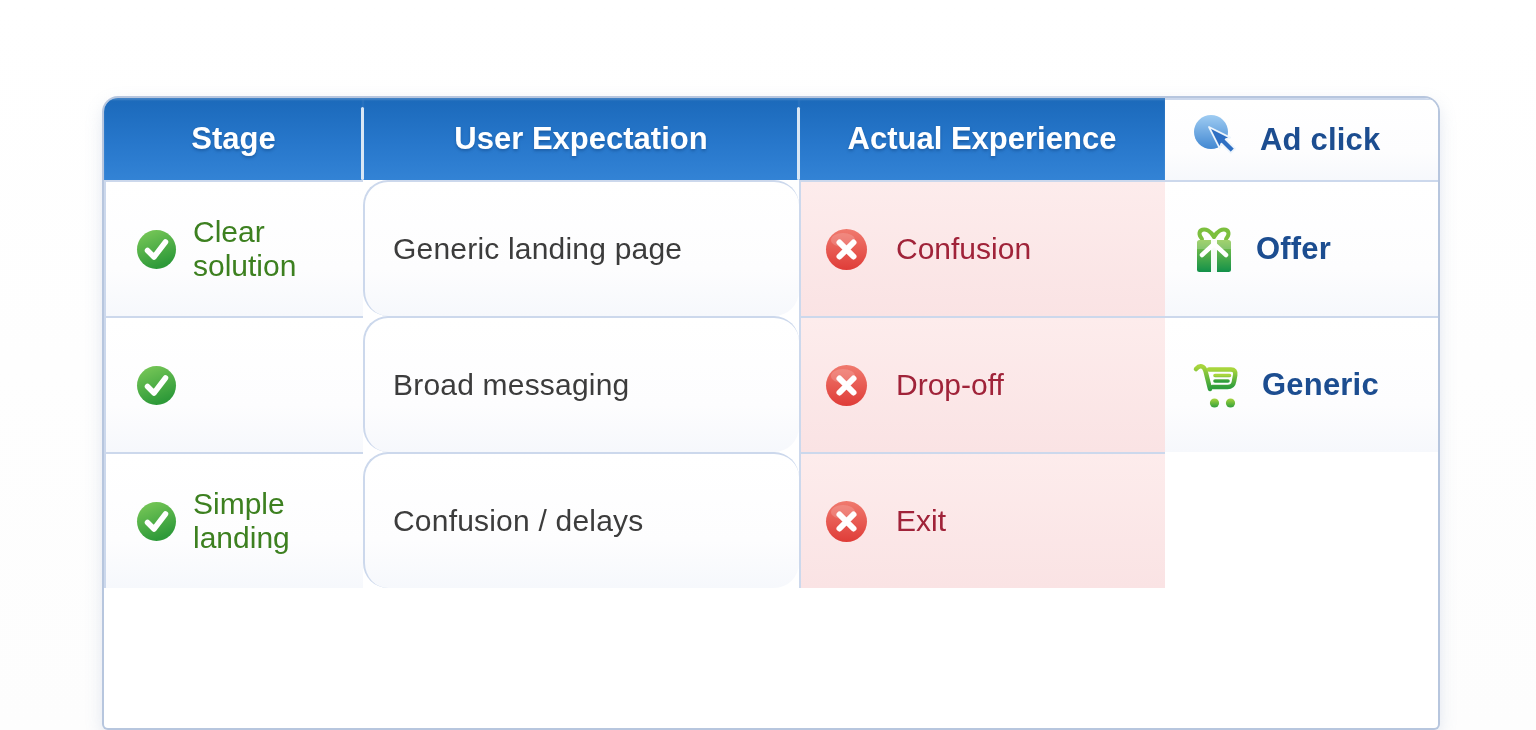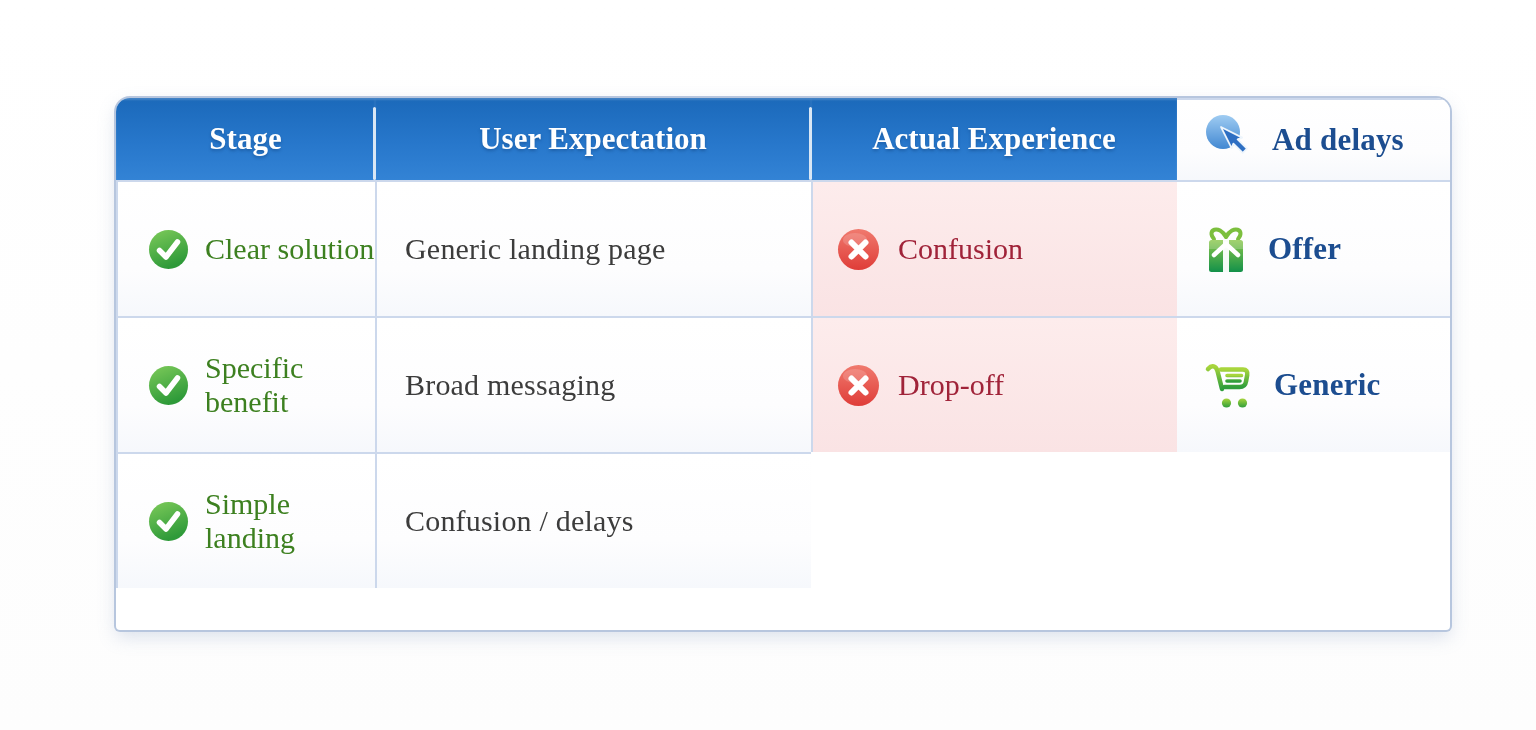--- a/index.html
+++ b/index.html
@@ -4,24 +4,24 @@
 <style>
   html,body{margin:0;padding:0;}
   body{
     width:1536px;height:730px;
     background:#ffffff;
     font-family:"Liberation Sans", sans-serif;
     overflow:hidden;
   }
   .page{position:relative;width:1536px;height:730px;background:linear-gradient(180deg,#ffffff 0%,#fdfdfd 100%);}
   .tablewrap{
-    position:absolute;left:116px;top:98px;width:1334px;height:532px;
+    position:absolute;left:104px;top:98px;width:1334px;height:630px;
     border-radius:14px 14px 4px 4px;
     box-shadow:0 0 0 2px #b7c6de, 0 7px 18px rgba(140,160,195,0.30);
-    overflow:hidden;background:#ffffff;font-family:Liberation Serif, serif;
+    overflow:hidden;background:#ffffff;
   }
   .grid{
     display:grid;
     grid-template-columns:259px 436px 366px 273px;
     grid-template-rows:82px 136px 136px 136px;
     width:100%;height:100%;
   }
   .hcell{
     background:linear-gradient(180deg,#1b69ba 0%, #2777cb 55%, #3383d5 100%);
     color:#ffffff;font-weight:700;font-size:31px;
@@ -39,23 +39,23 @@
     border-top:2px solid #ccd8ec;
     background:linear-gradient(180deg,#ffffff 0%, #fdfdfe 65%, #f6f8fc 100%);
   }
   .cell.bl{border-left:2px solid #ccd8ec;}
   .cell.pink{background:linear-gradient(180deg,#fdecec 0%, #fae3e4 100%);}
   .icon{display:flex;align-items:center;justify-content:center;flex:0 0 auto;}
   .stage-cell{padding-left:24px;gap:17px;}
   .stage-label{color:#1c4d90;font-weight:700;font-size:31px;letter-spacing:0.2px;}
   .expect-cell{padding-left:30px;gap:16px;align-items:center;}
   .expect-label{color:#3d8020;font-size:30px;}
-  .exp-cell{padding-left:28px;}
+  .exp-cell{padding-left:28px;border-radius:25px;}
   .exp-label{color:#3c3c3c;font-size:30px;letter-spacing:0.2px;}
-  .result-cell{padding-left:24px;gap:18px;}
+  .result-cell{padding-left:24px;gap:28px;}
   .result-label{color:#a02339;font-size:30px;}
   .defs-svg{position:absolute;width:0;height:0;}
 </style>
 </head>
 <body>
 
 <svg class="defs-svg" aria-hidden="true">
   <defs>
     <linearGradient id="gClick" x1="0" y1="0" x2="0" y2="1">
       <stop offset="0" stop-color="#9fccf2"></stop>
@@ -96,21 +96,21 @@
 
       <div class="cell stage-cell">
         <span class="icon">
           <svg width="54" height="56" viewBox="0 0 54 56">
             <circle cx="22" cy="20" r="17" fill="url(#gClick)"></circle>
             <g transform="translate(20,15) rotate(-45) scale(1.25)">
               <path d="M0,0 L6,18 L2.4,16.4 L2.4,27 L-2.4,27 L-2.4,16.4 L-6,18 Z" fill="#2e6fc3" stroke="#eef5fc" stroke-width="1.4" stroke-linejoin="round"></path>
             </g>
           </svg>
         </span>
-        <span class="stage-label">Ad delays</span>
+        <span class="stage-label">Ad click</span>
       </div>
       <div class="cell bl expect-cell">
         <span class="icon">
           <svg width="41" height="41" viewBox="0 0 41 41">
             <circle cx="20.5" cy="20.5" r="19.5" fill="url(#gCheck)"></circle>
             <path d="M11.5,21.5 L18,28 L29.5,13" stroke="#ffffff" stroke-width="5.5" fill="none" stroke-linecap="round" stroke-linejoin="round"></path>
           </svg>
         </span>
         <span class="expect-label">Clear solution</span>
       </div>
@@ -141,21 +141,20 @@
         </span>
         <span class="stage-label">Offer</span>
       </div>
       <div class="cell bl expect-cell">
         <span class="icon">
           <svg width="41" height="41" viewBox="0 0 41 41">
             <circle cx="20.5" cy="20.5" r="19.5" fill="url(#gCheck)"></circle>
             <path d="M11.5,21.5 L18,28 L29.5,13" stroke="#ffffff" stroke-width="5.5" fill="none" stroke-linecap="round" stroke-linejoin="round"></path>
           </svg>
         </span>
-        <span class="expect-label">Specific benefit</span>
       </div>
       <div class="cell bl exp-cell">
         <span class="exp-label">Broad messaging</span>
       </div>
       <div class="cell bl pink result-cell">
         <span class="icon">
           <svg width="43" height="43" viewBox="0 0 43 43">
             <circle cx="21.5" cy="21.5" r="20.5" fill="url(#gX)"></circle>
             <ellipse cx="18" cy="12" rx="12" ry="7" fill="rgba(255,255,255,0.16)"></ellipse>
             <path d="M14.5,14.5 L28.5,28.5 M28.5,14.5 L14.5,28.5" stroke="#ffffff" stroke-width="6" stroke-linecap="round"></path>
@@ -182,16 +181,26 @@
           <svg width="41" height="41" viewBox="0 0 41 41">
             <circle cx="20.5" cy="20.5" r="19.5" fill="url(#gCheck)"></circle>
             <path d="M11.5,21.5 L18,28 L29.5,13" stroke="#ffffff" stroke-width="5.5" fill="none" stroke-linecap="round" stroke-linejoin="round"></path>
           </svg>
         </span>
         <span class="expect-label">Simple landing</span>
       </div>
       <div class="cell bl exp-cell">
         <span class="exp-label">Confusion / delays</span>
       </div>
+      <div class="cell bl pink result-cell">
+        <span class="icon">
+          <svg width="43" height="43" viewBox="0 0 43 43">
+            <circle cx="21.5" cy="21.5" r="20.5" fill="url(#gX)"></circle>
+            <ellipse cx="18" cy="12" rx="12" ry="7" fill="rgba(255,255,255,0.16)"></ellipse>
+            <path d="M14.5,14.5 L28.5,28.5 M28.5,14.5 L14.5,28.5" stroke="#ffffff" stroke-width="6" stroke-linecap="round"></path>
+          </svg>
+        </span>
+        <span class="result-label">Exit</span>
+      </div>
 
     </div>
   </div>
 </div>
 
 </body></html>

